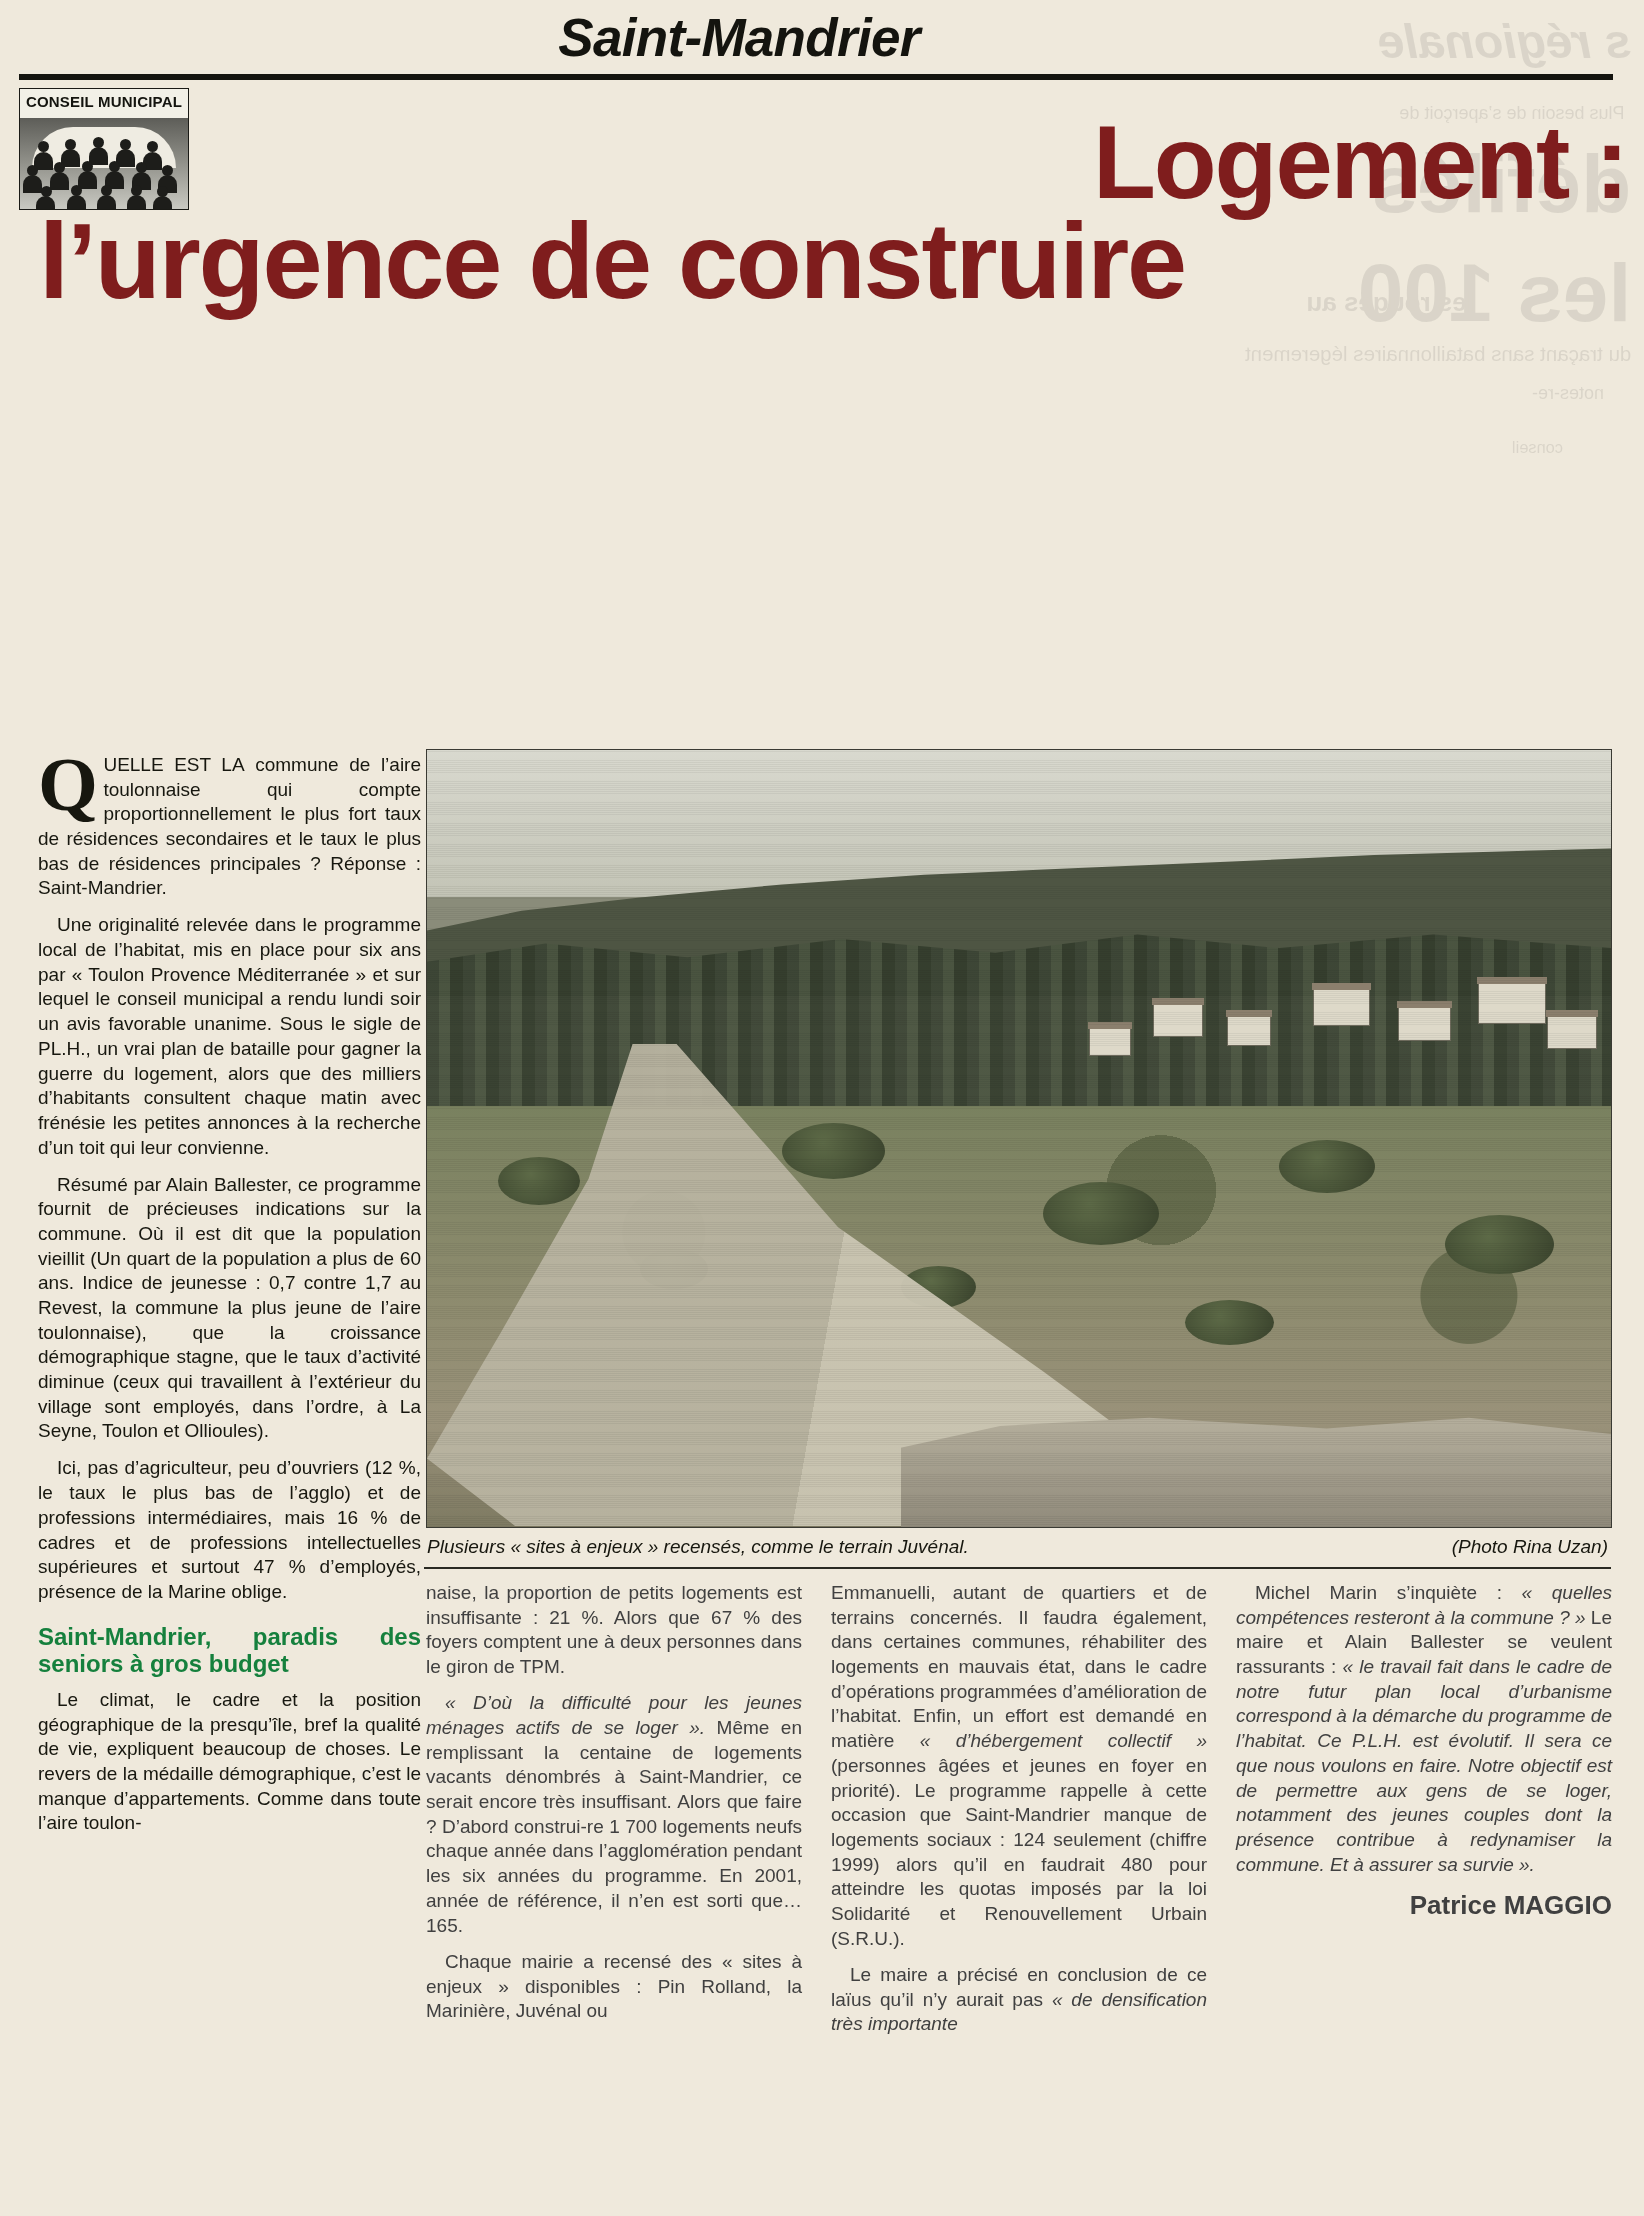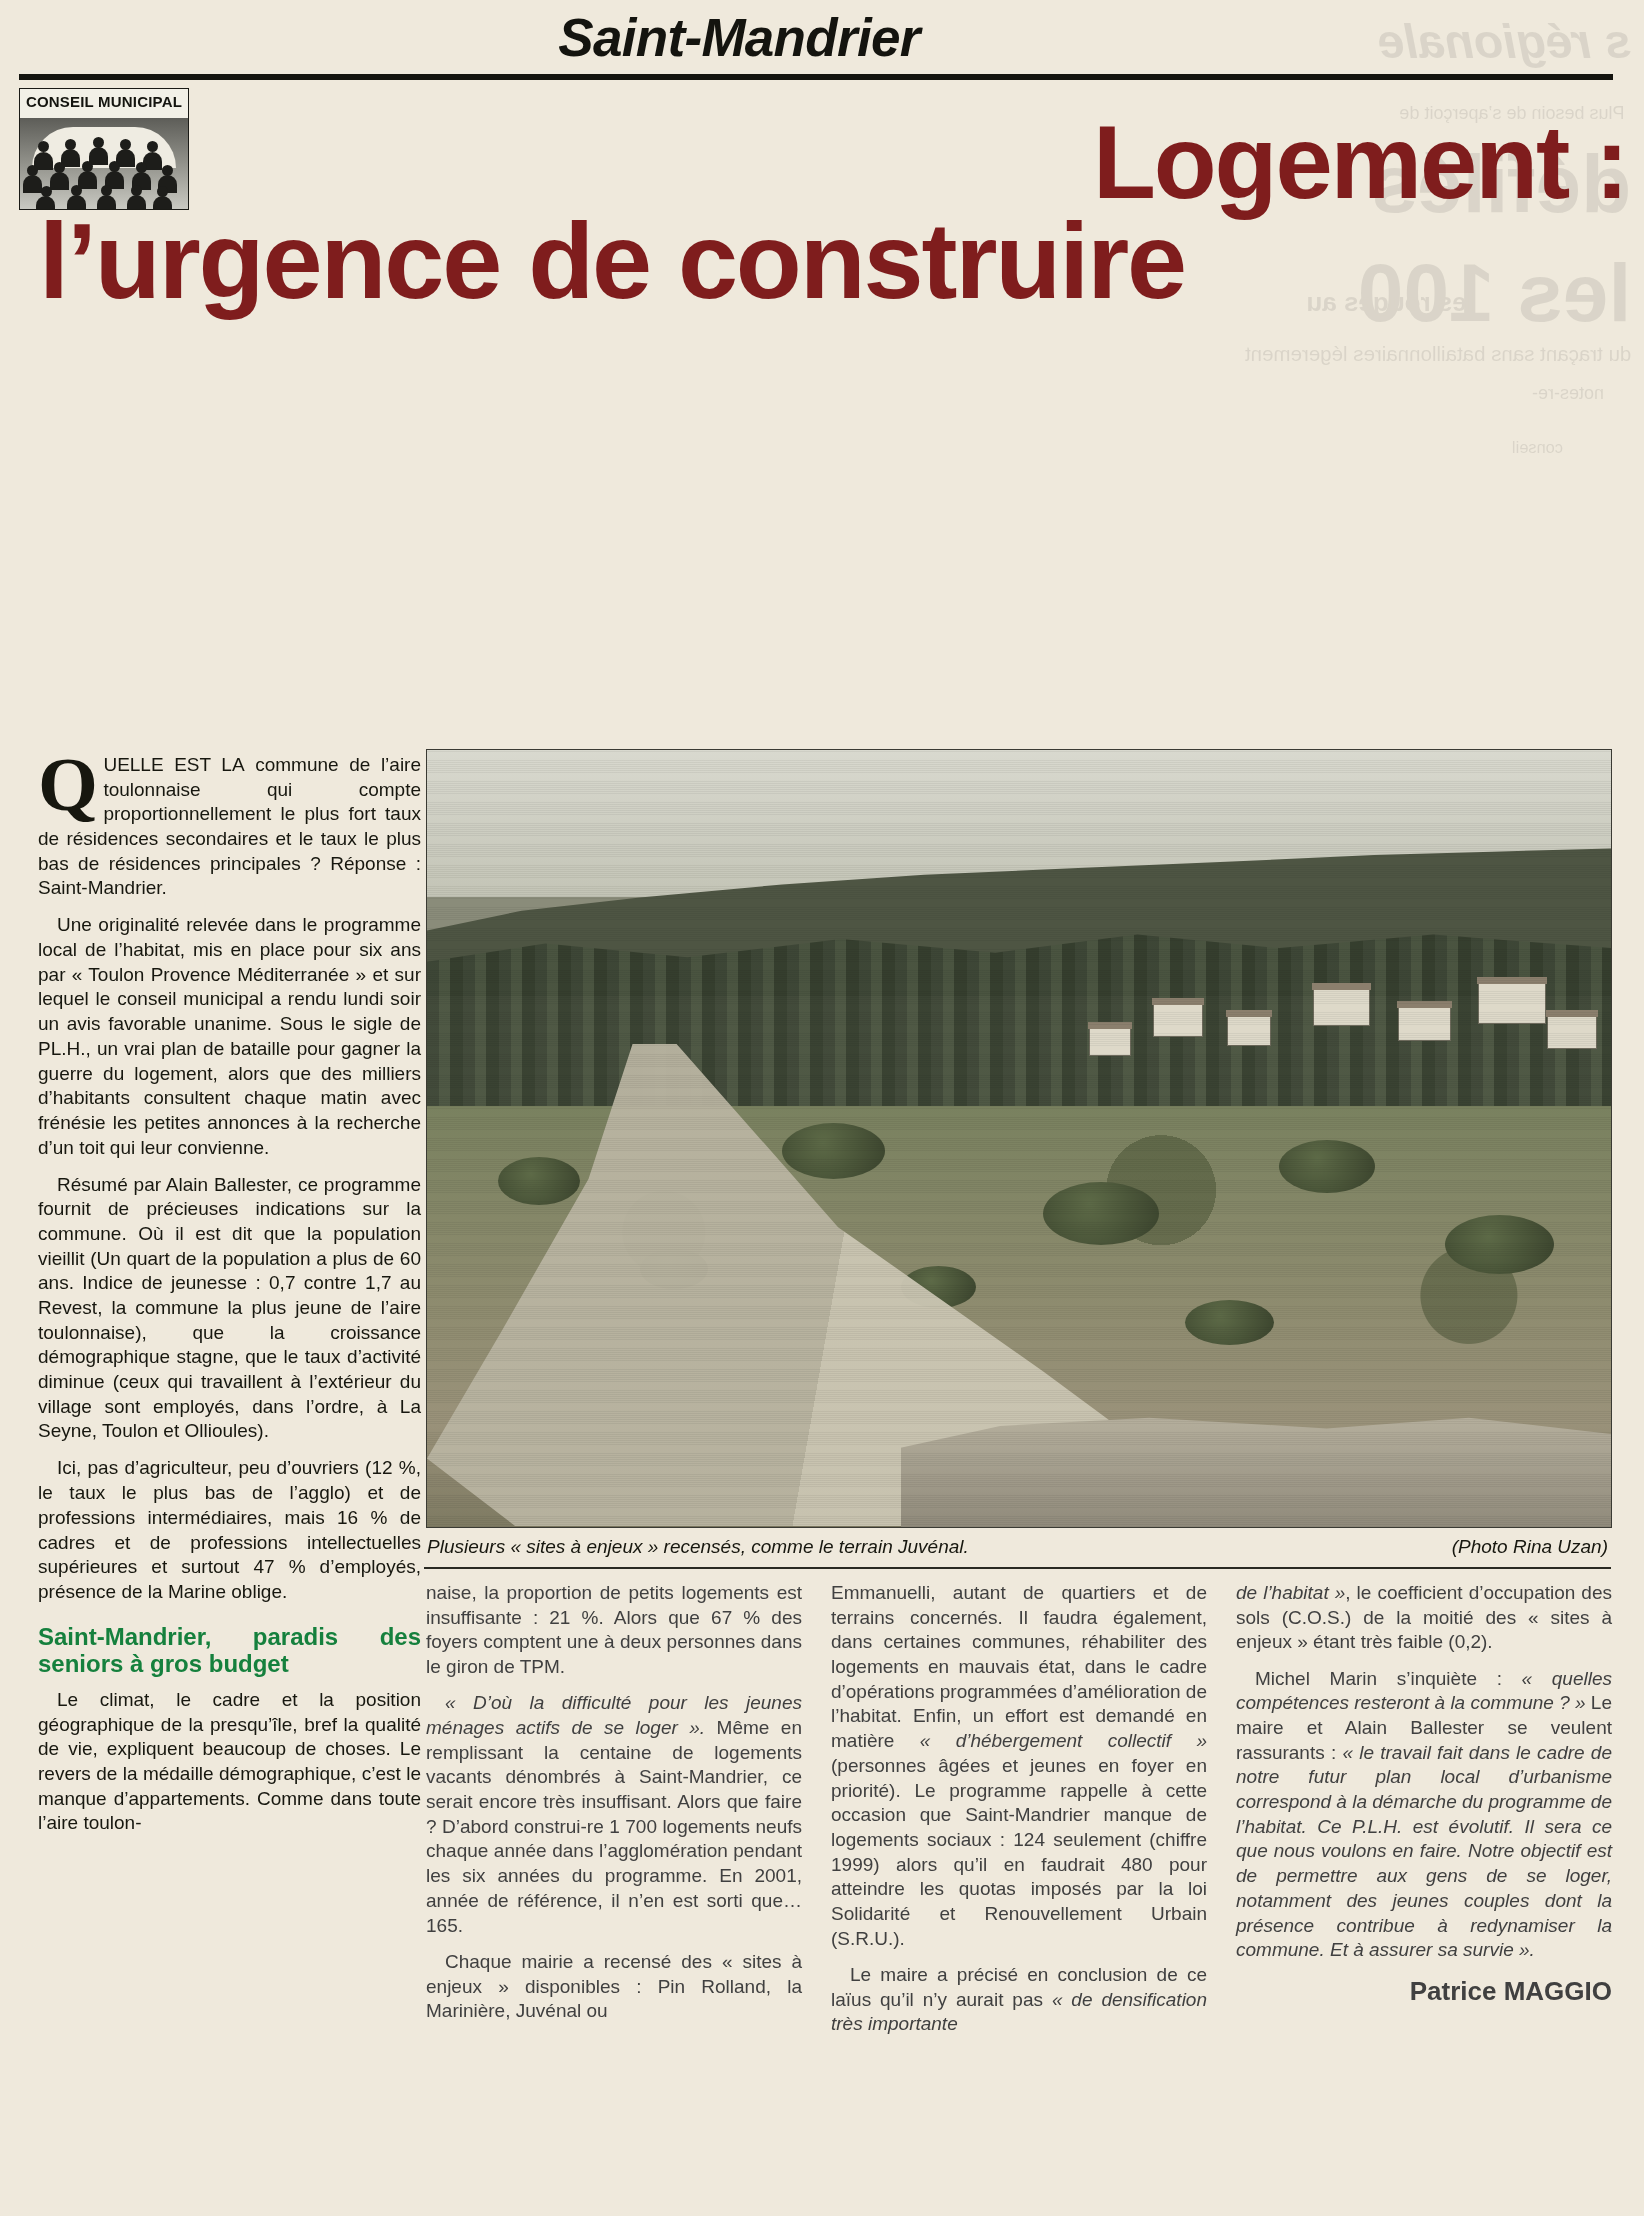--- a/index.html
+++ b/index.html
@@ -409,23 +409,20 @@
         <span>Emmanuelli, autant de quartiers et de terrains concernés. Il faudra également, dans certaines communes, réhabiliter des logements en mauvais état, dans le cadre d’opérations programmées d’amélioration de l’habitat. Enfin, un effort est demandé en matière</span>
         <span class="it">« d’hébergement collectif »</span><span> (personnes âgées et jeunes en foyer en priorité). Le programme rappelle à cette occasion que Saint-Mandrier manque de logements sociaux : 124 seulement (chiffre 1999) alors qu’il en faudrait 480 pour atteindre les quotas imposés par la loi Solidarité et Renouvellement Urbain (S.R.U.).</span>
       </p>
       <p class="indent">
         <span>Le maire a précisé en conclusion de ce laïus qu’il n’y aurait pas</span>
         <span class="it">« de densification très importante</span>
       </p>
     </div>
 
     <div class="col">
-      <p>
-        <span class="it">de l’habitat »</span><span>, le coefficient d’occupation des sols (C.O.S.) de la moitié des « sites à enjeux » étant très faible (0,2).</span>
-      </p>
       <p class="indent">
         <span>Michel Marin s’inquiète : </span><span class="it">« quelles compétences resteront à la commune ? »</span><span> Le maire et Alain Ballester se veulent rassurants : </span><span class="it">« le travail fait dans le cadre de notre futur plan local d’urbanisme correspond à la démarche du programme de l’habitat. Ce P.L.H. est évolutif. Il sera ce que nous voulons en faire. Notre objectif est de permettre aux gens de se loger, notamment des jeunes couples dont la présence contribue à redynamiser la commune. Et à assurer sa survie ».</span>
       </p>
       <div class="signature">Patrice MAGGIO</div>
     </div>
   </div>
 
 </div>
 
 

